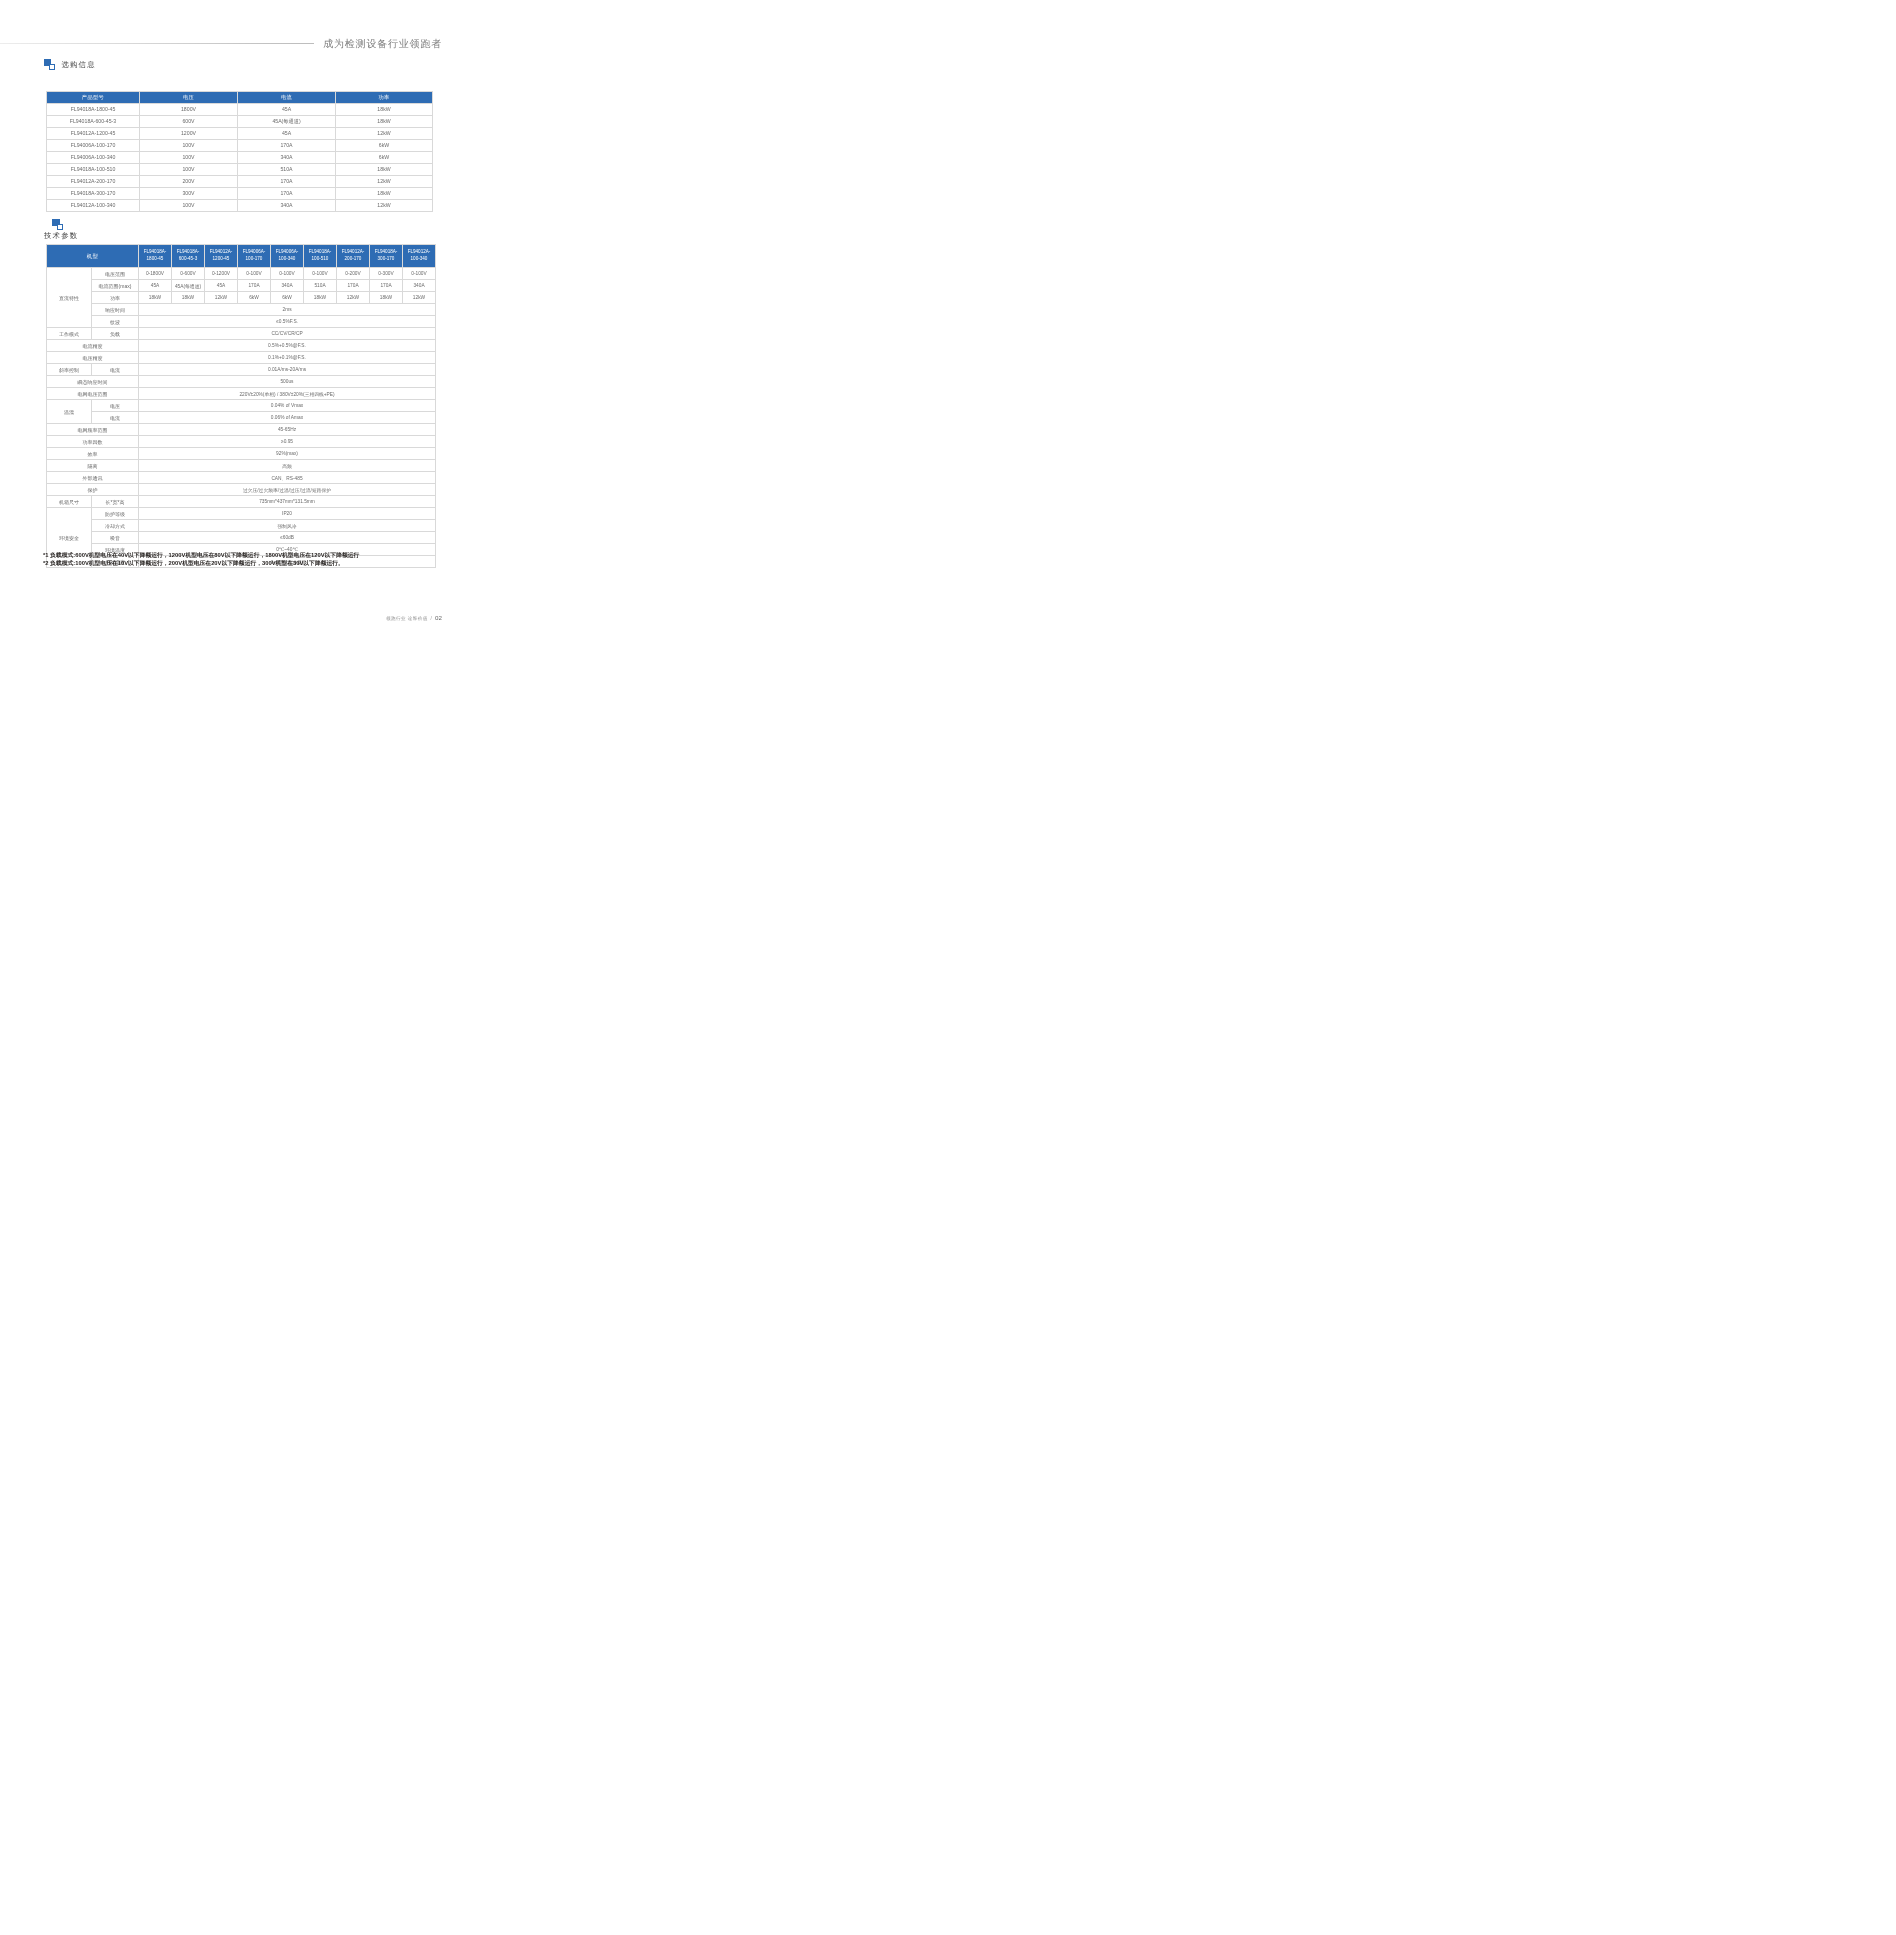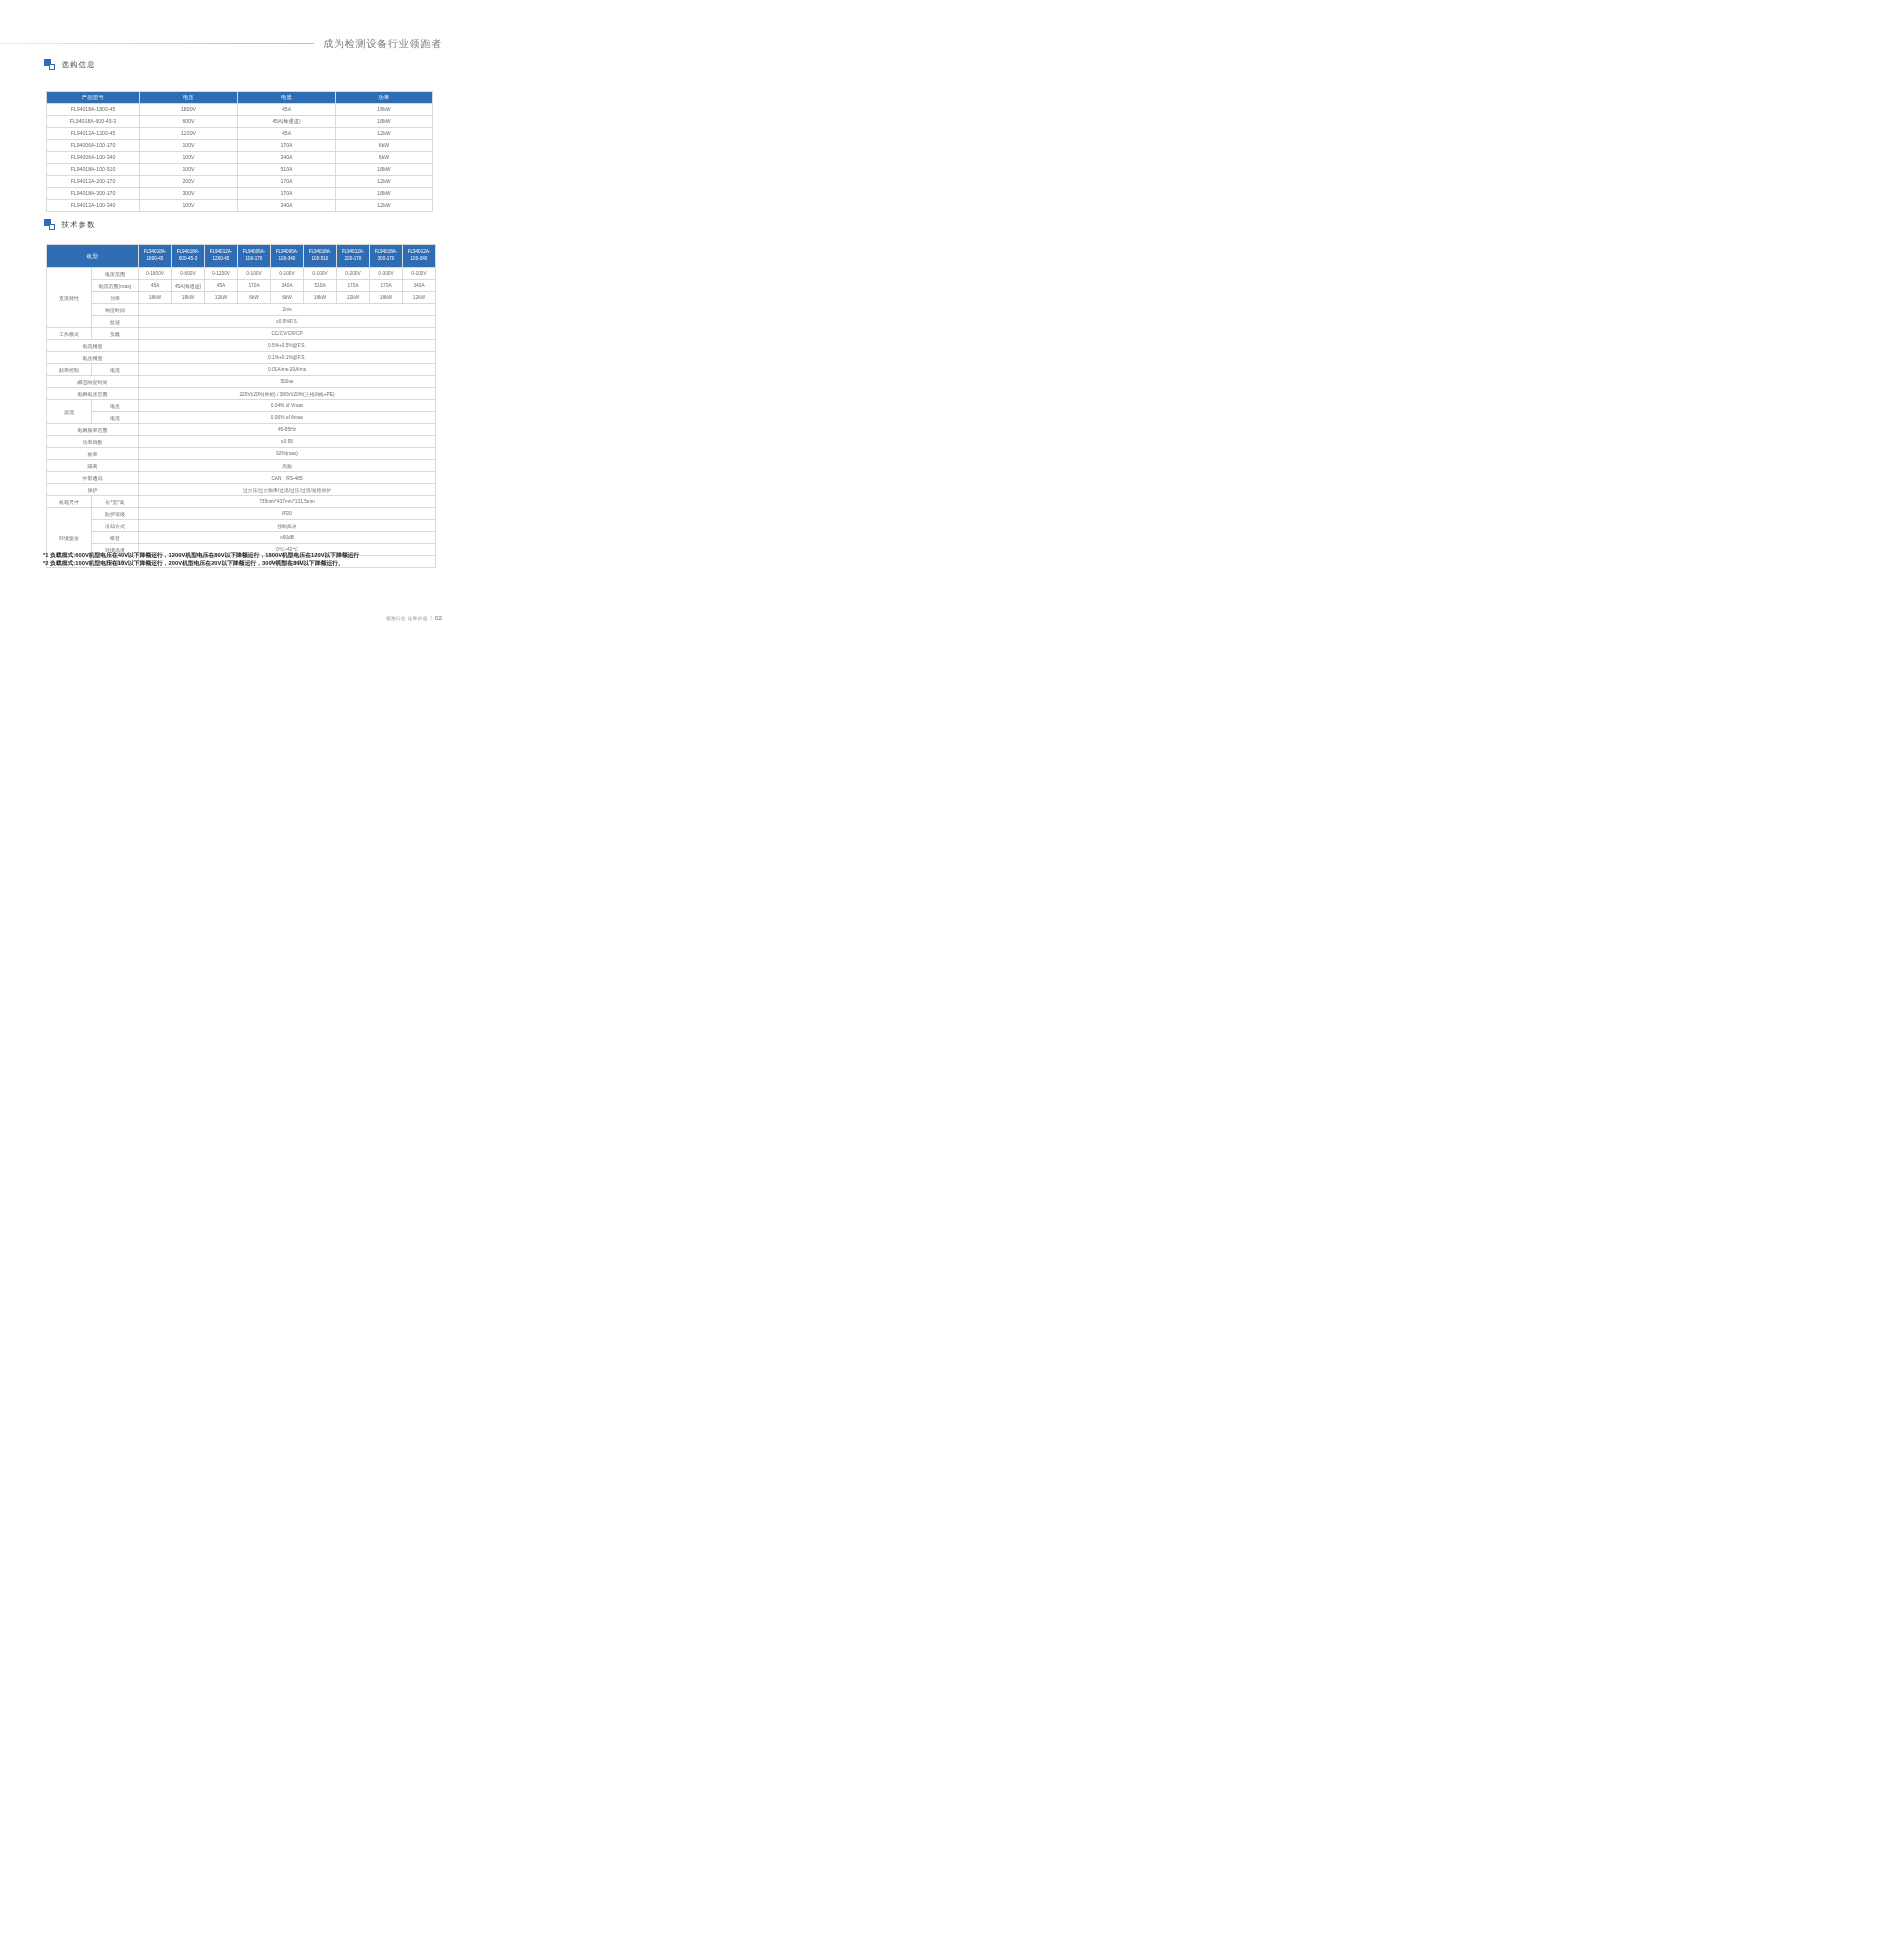--- a/index.html
+++ b/index.html
@@ -4,21 +4,21 @@
 <style>
   html,body{margin:0;padding:0;background:#ffffff;}
   .page{position:relative;width:474px;height:639px;background:#ffffff;overflow:hidden;
         font-family:"Liberation Sans","DejaVu Sans",sans-serif;}
   
   .header-rule{position:absolute;left:0;top:43px;width:314px;height:0.8px;
                background:linear-gradient(90deg,#ededed 0%,#c2c2c2 85%,#bdbdbd 100%);}
   .slogan{position:absolute;top:37px;right:32px;font-size:10px;color:#7c7c7c;letter-spacing:0.8px;}
   
   .section-head{position:absolute;left:44px;display:flex;align-items:center;font-family:Liberation Mono, monospace;}
-  .sec1{top:59px;} .sec2{top:219px;}
+  .sec1{top:59px;} .sec2{top:219px;flex-direction:column;}
   .sq-icon{position:relative;width:11.6px;height:11.6px;margin-right:5.8px;}
   .sq-icon .big{position:absolute;left:0;top:0;width:7.4px;height:7.4px;background:#2e6cb4;}
   .sq-icon .small{position:absolute;left:4.6px;top:4.6px;width:4.3px;height:4.3px;background:#ffffff;border:0.8px solid #2e6cb4;}
   .section-title{font-size:7.4px;color:#3e3e3e;letter-spacing:1.2px;}
   
   table{border-collapse:collapse;table-layout:fixed;}
   th,td{padding:0;text-align:center;vertical-align:middle;overflow:hidden;white-space:nowrap;}
   th{font-weight:normal;}
   
   .t1{position:absolute;left:46px;top:91px;width:386px;}

